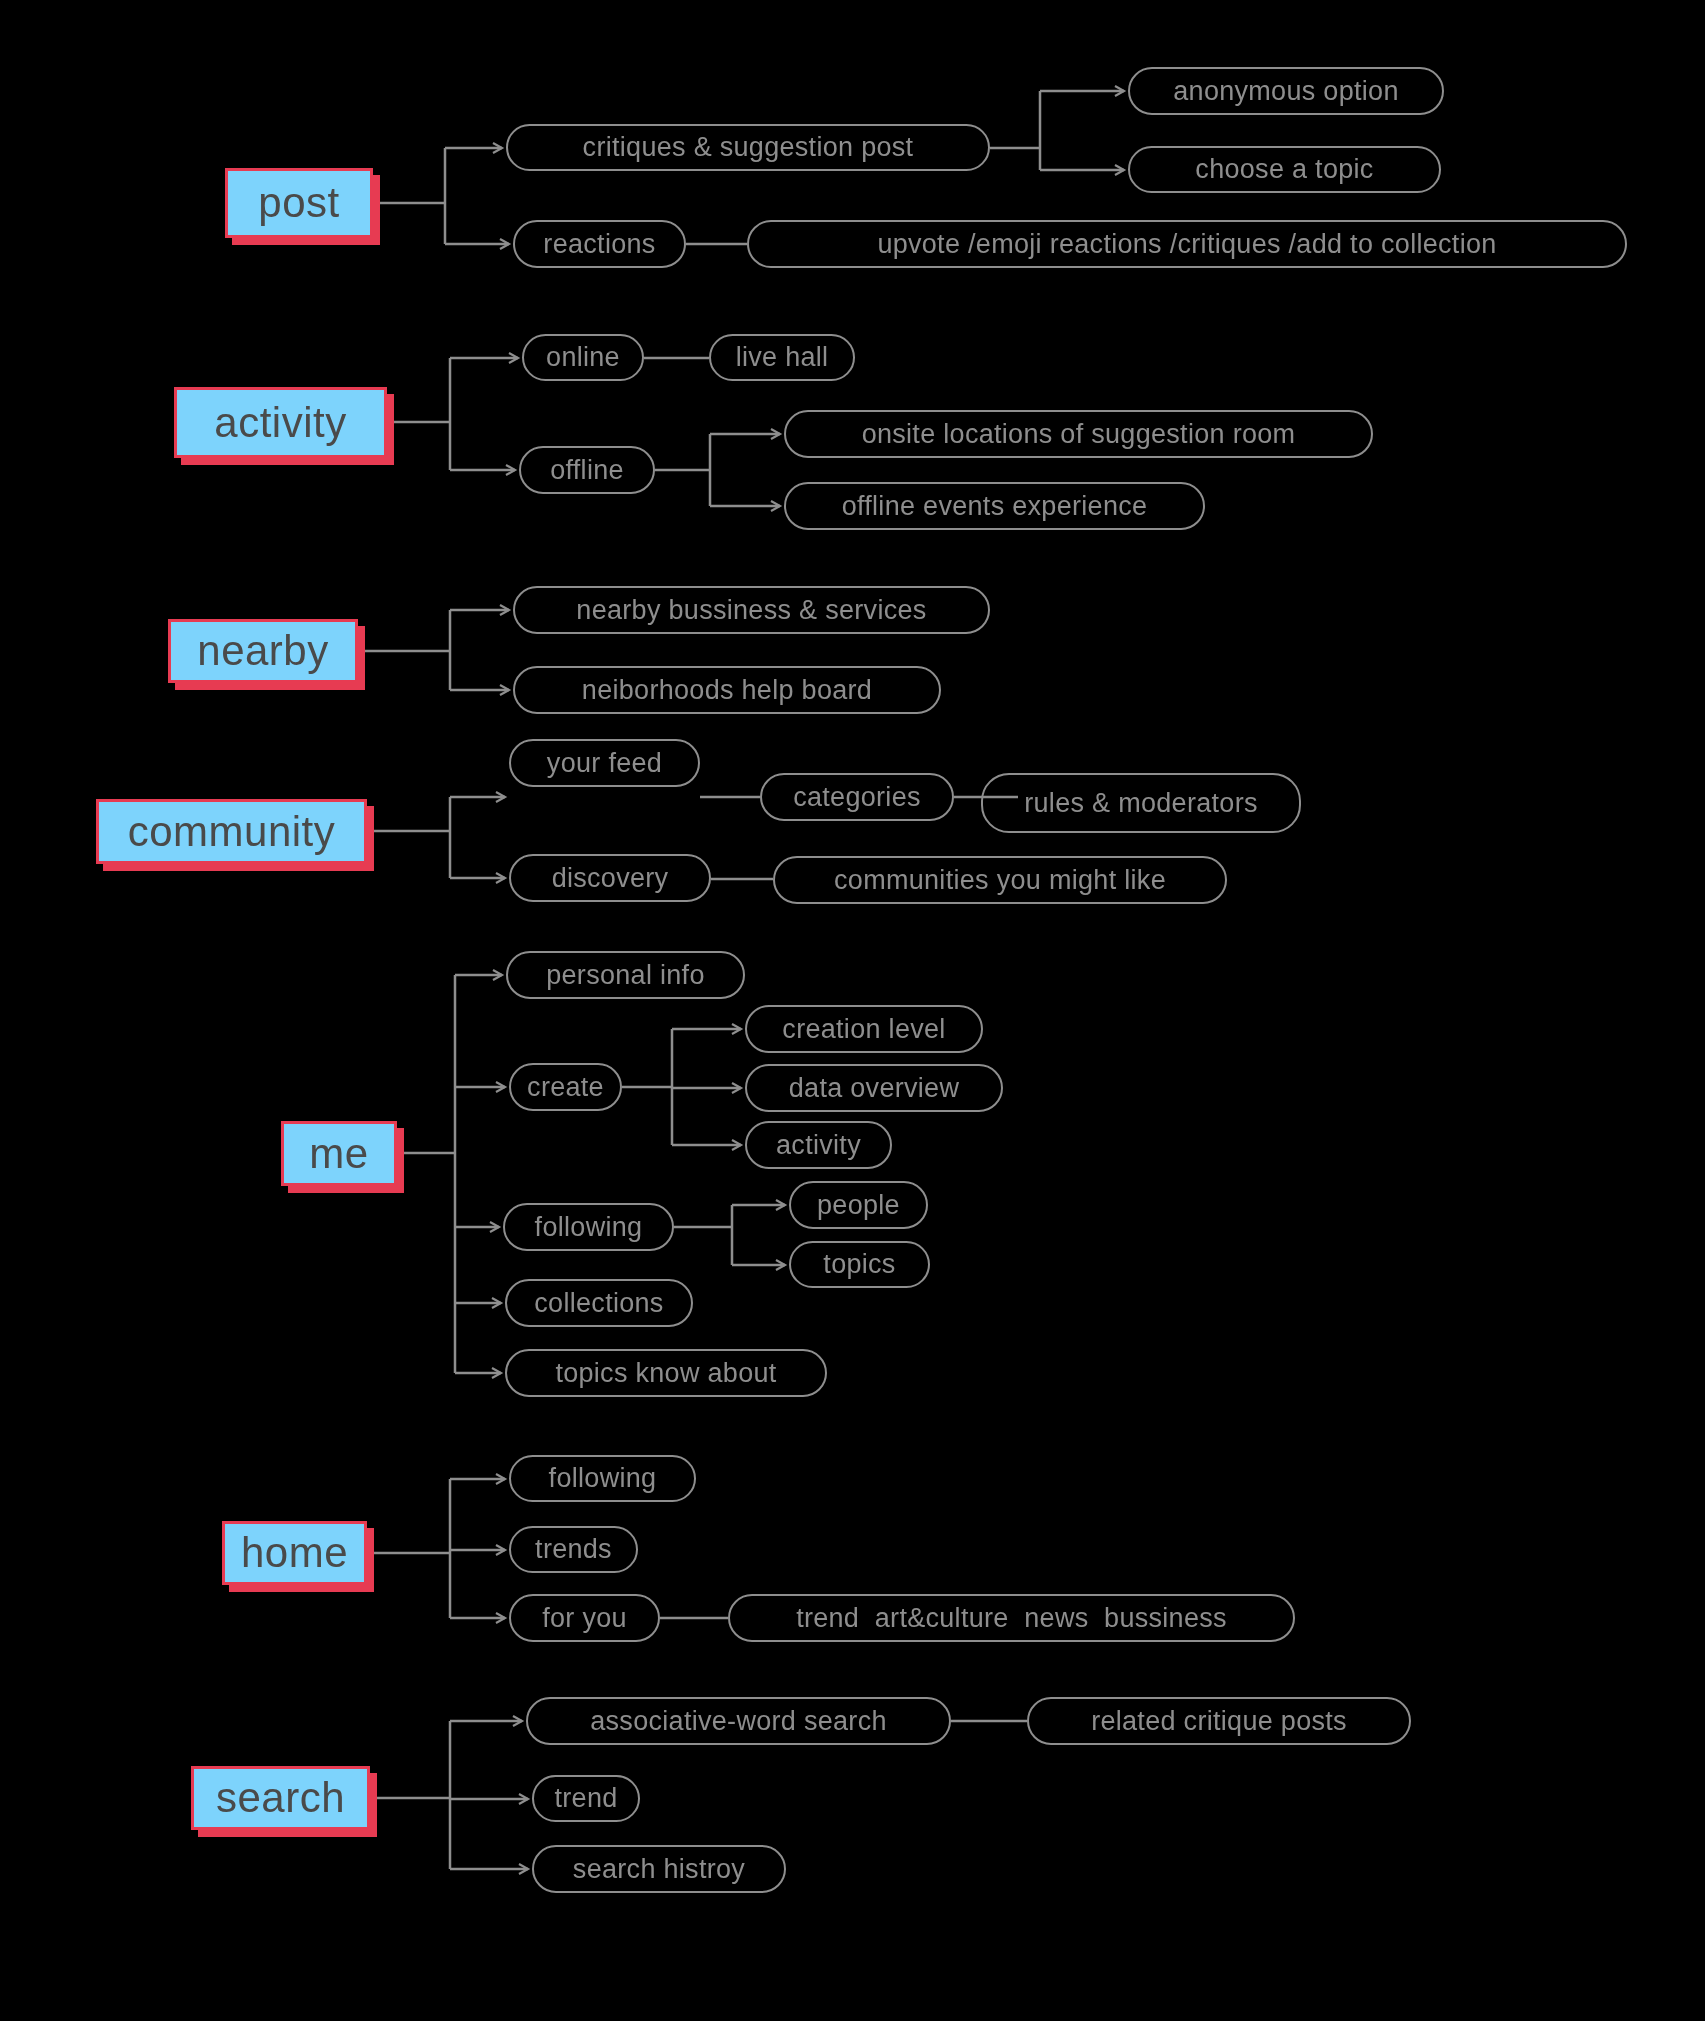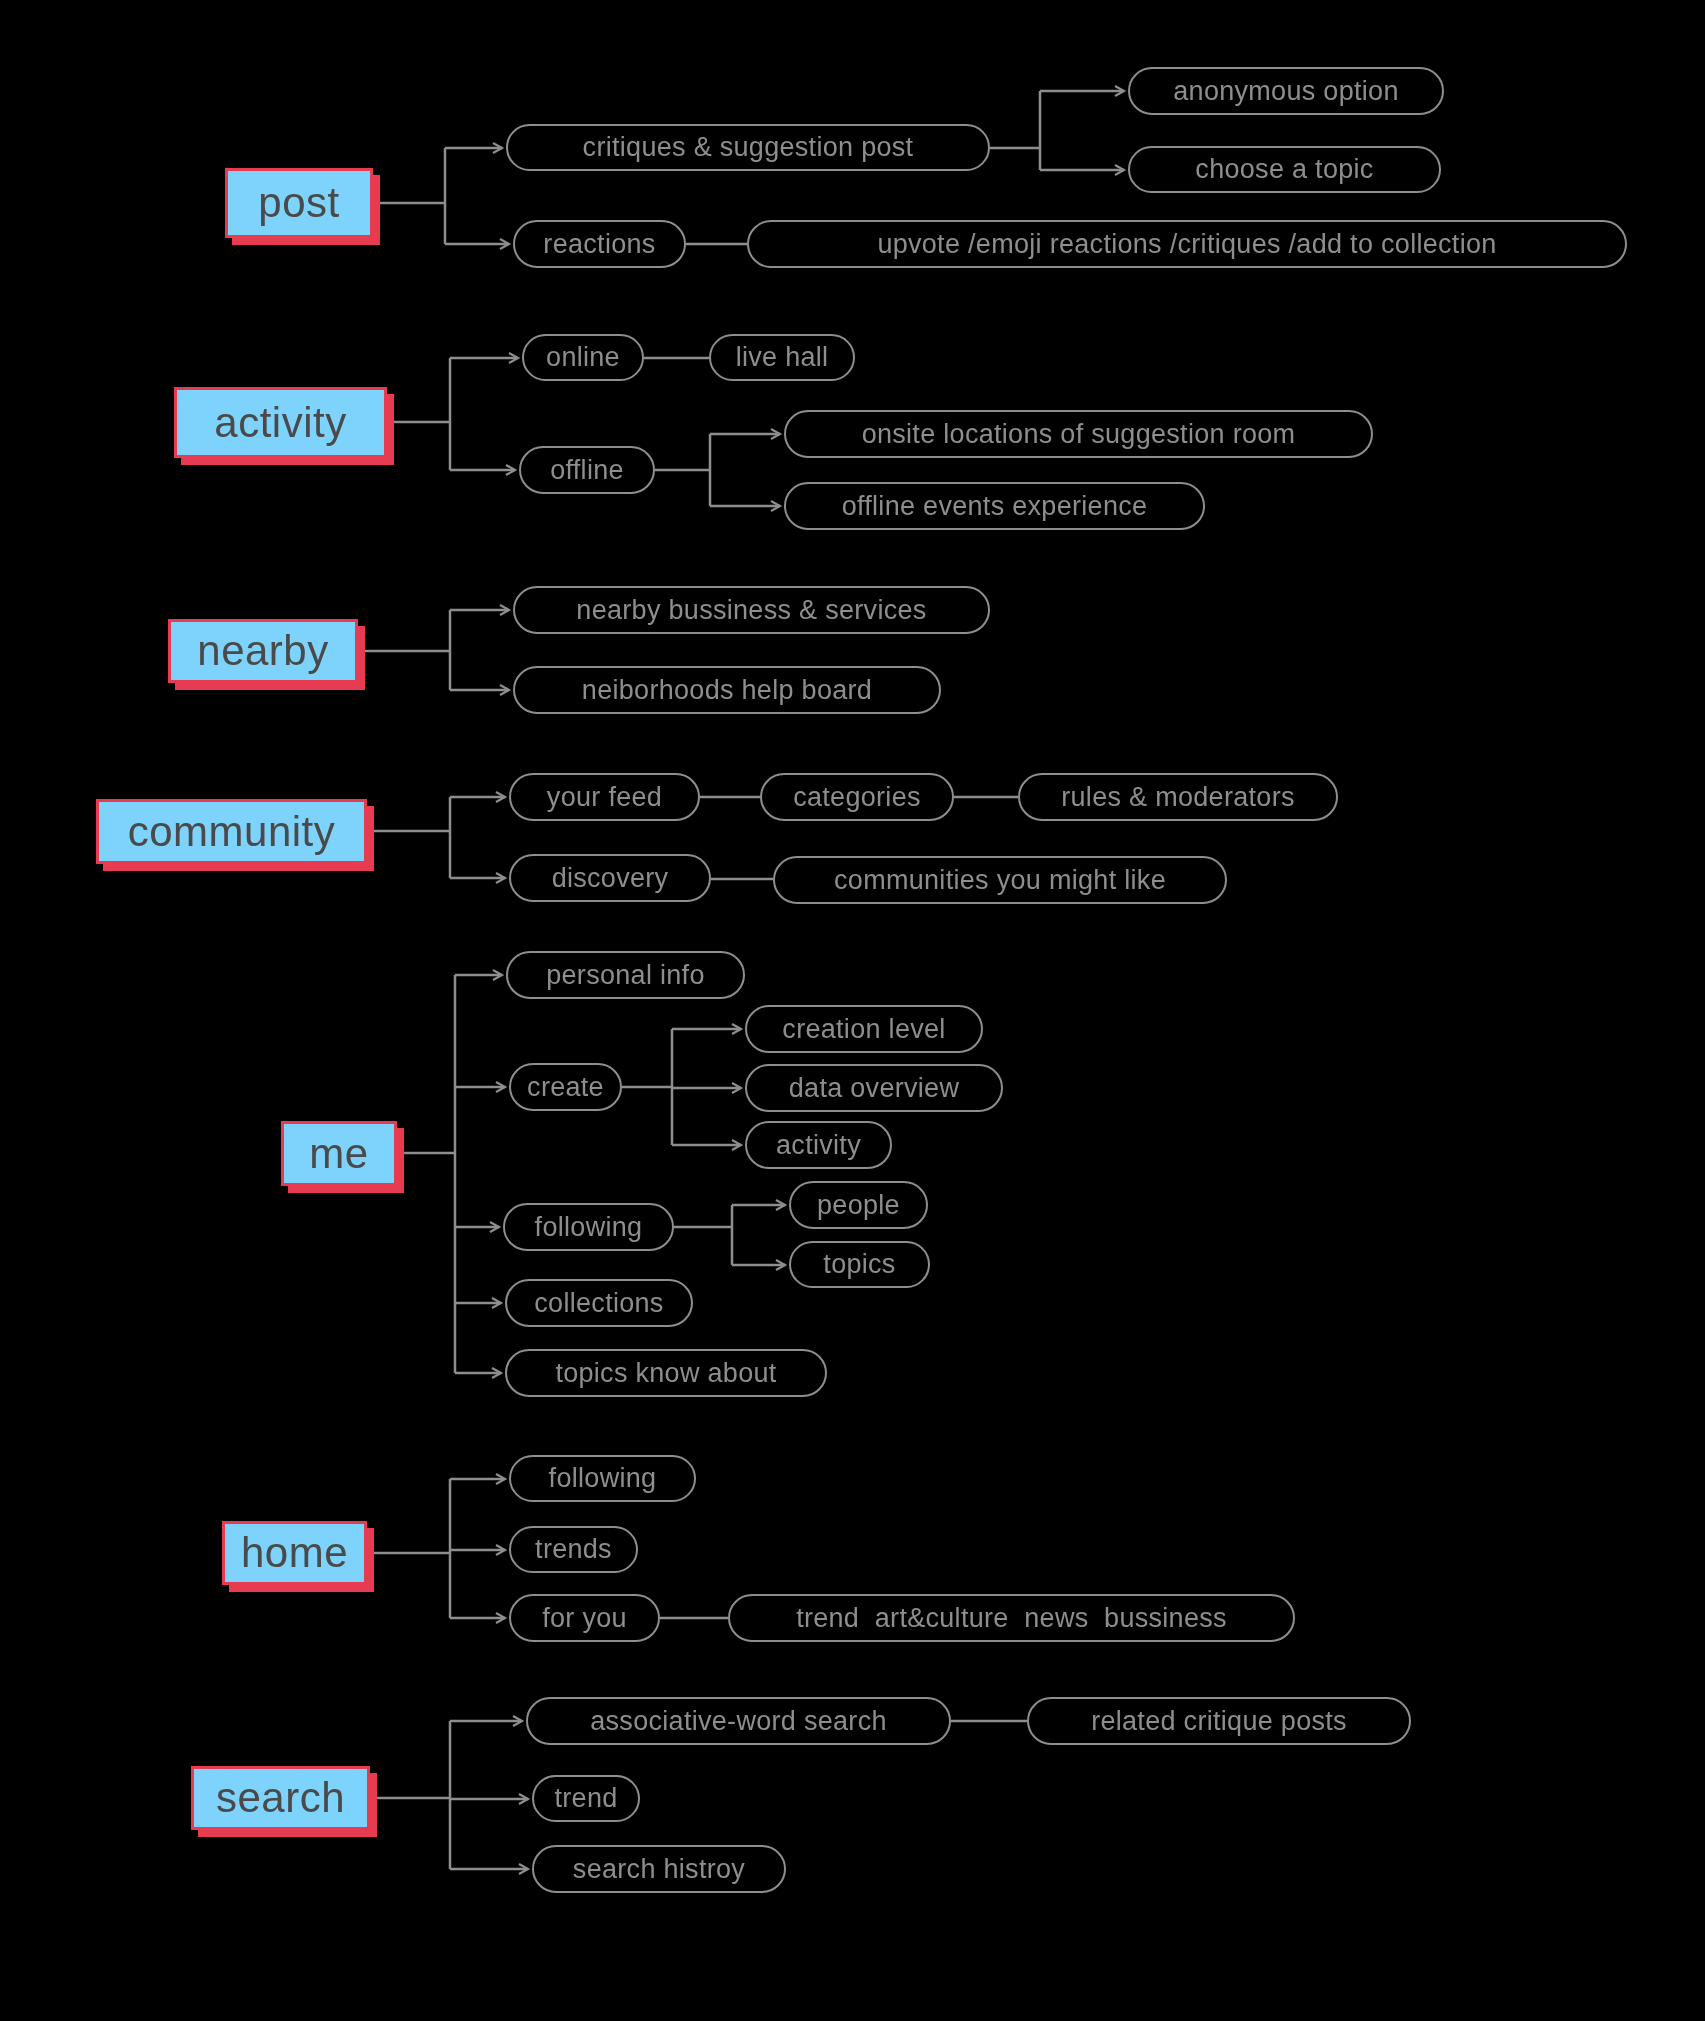--- a/index.html
+++ b/index.html
@@ -115,23 +115,23 @@
 
   <div class="pill" style="left:522px;top:334px;width:122px;height:47px;">online</div>
   <div class="pill" style="left:709px;top:334px;width:146px;height:47px;">live hall</div>
   <div class="pill" style="left:519px;top:446px;width:136px;height:48px;">offline</div>
   <div class="pill" style="left:784px;top:410px;width:589px;height:48px;">onsite locations of suggestion room</div>
   <div class="pill" style="left:784px;top:482px;width:421px;height:48px;">offline events experience</div>
 
   <div class="pill" style="left:513px;top:586px;width:477px;height:48px;">nearby bussiness &amp; services</div>
   <div class="pill" style="left:513px;top:666px;width:428px;height:48px;">neiborhoods help board</div>
 
-  <div class="pill" style="left:509px;top:773px;width:191px;height:48px;text-align:right;">your feed</div>
+  <div class="pill" style="left:509px;top:739px;width:191px;height:48px;text-align:right;">your feed</div>
   <div class="pill" style="left:760px;top:773px;width:194px;height:48px;">categories</div>
-  <div class="pill" style="left:1018px;top:773px;width:320px;height:48px;">rules &amp; moderators</div>
+  <div class="pill" style="left:981px;top:773px;width:320px;height:60px;">rules &amp; moderators</div>
   <div class="pill" style="left:509px;top:854px;width:202px;height:48px;text-align:right;">discovery</div>
   <div class="pill" style="left:773px;top:856px;width:454px;height:48px;">communities you might like</div>
 
   <div class="pill" style="left:506px;top:951px;width:239px;height:48px;">personal info</div>
   <div class="pill" style="left:509px;top:1063px;width:113px;height:48px;">create</div>
   <div class="pill" style="left:745px;top:1005px;width:238px;height:48px;">creation level</div>
   <div class="pill" style="left:745px;top:1064px;width:258px;height:48px;">data overview</div>
   <div class="pill" style="left:745px;top:1121px;width:147px;height:48px;">activity</div>
   <div class="pill" style="left:503px;top:1203px;width:171px;height:48px;">following</div>
   <div class="pill" style="left:789px;top:1181px;width:139px;height:48px;">people</div>

